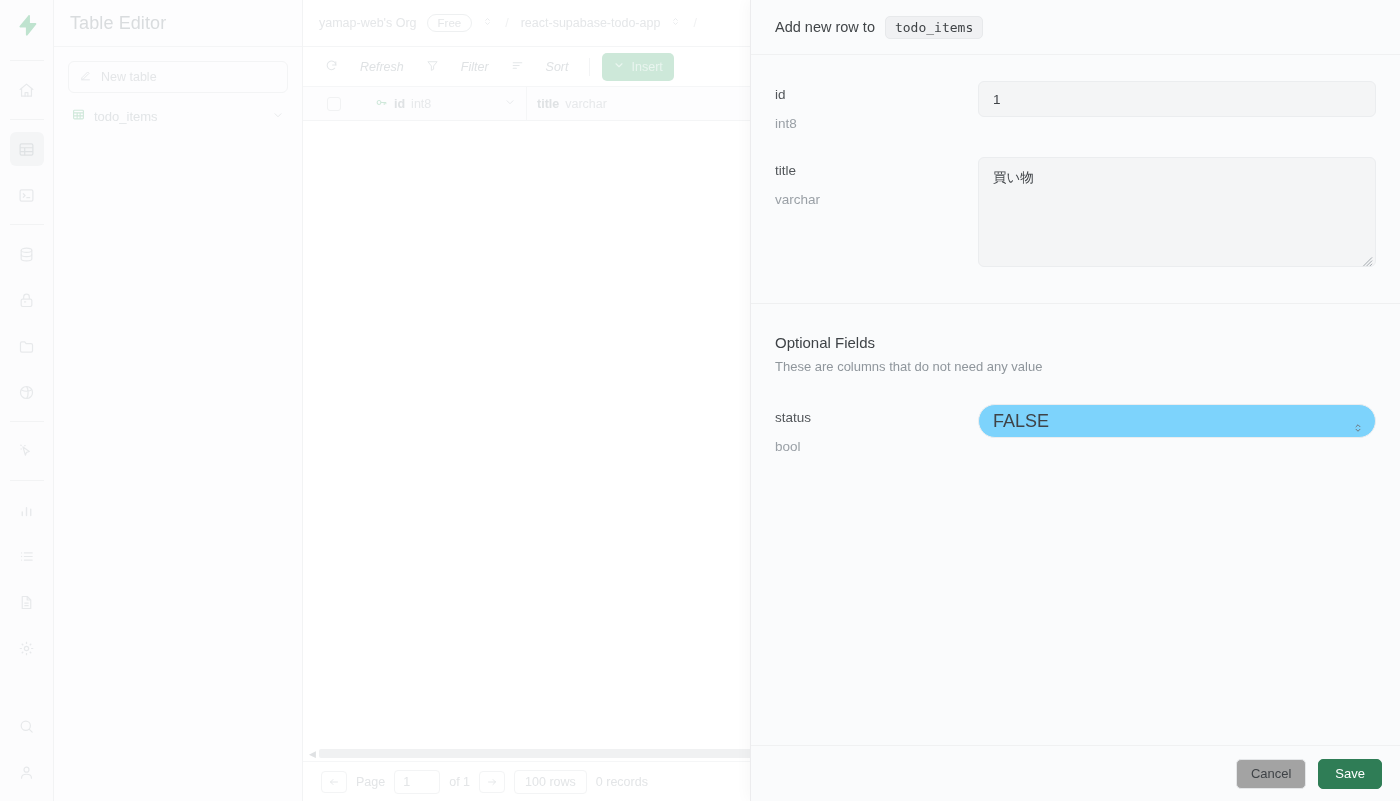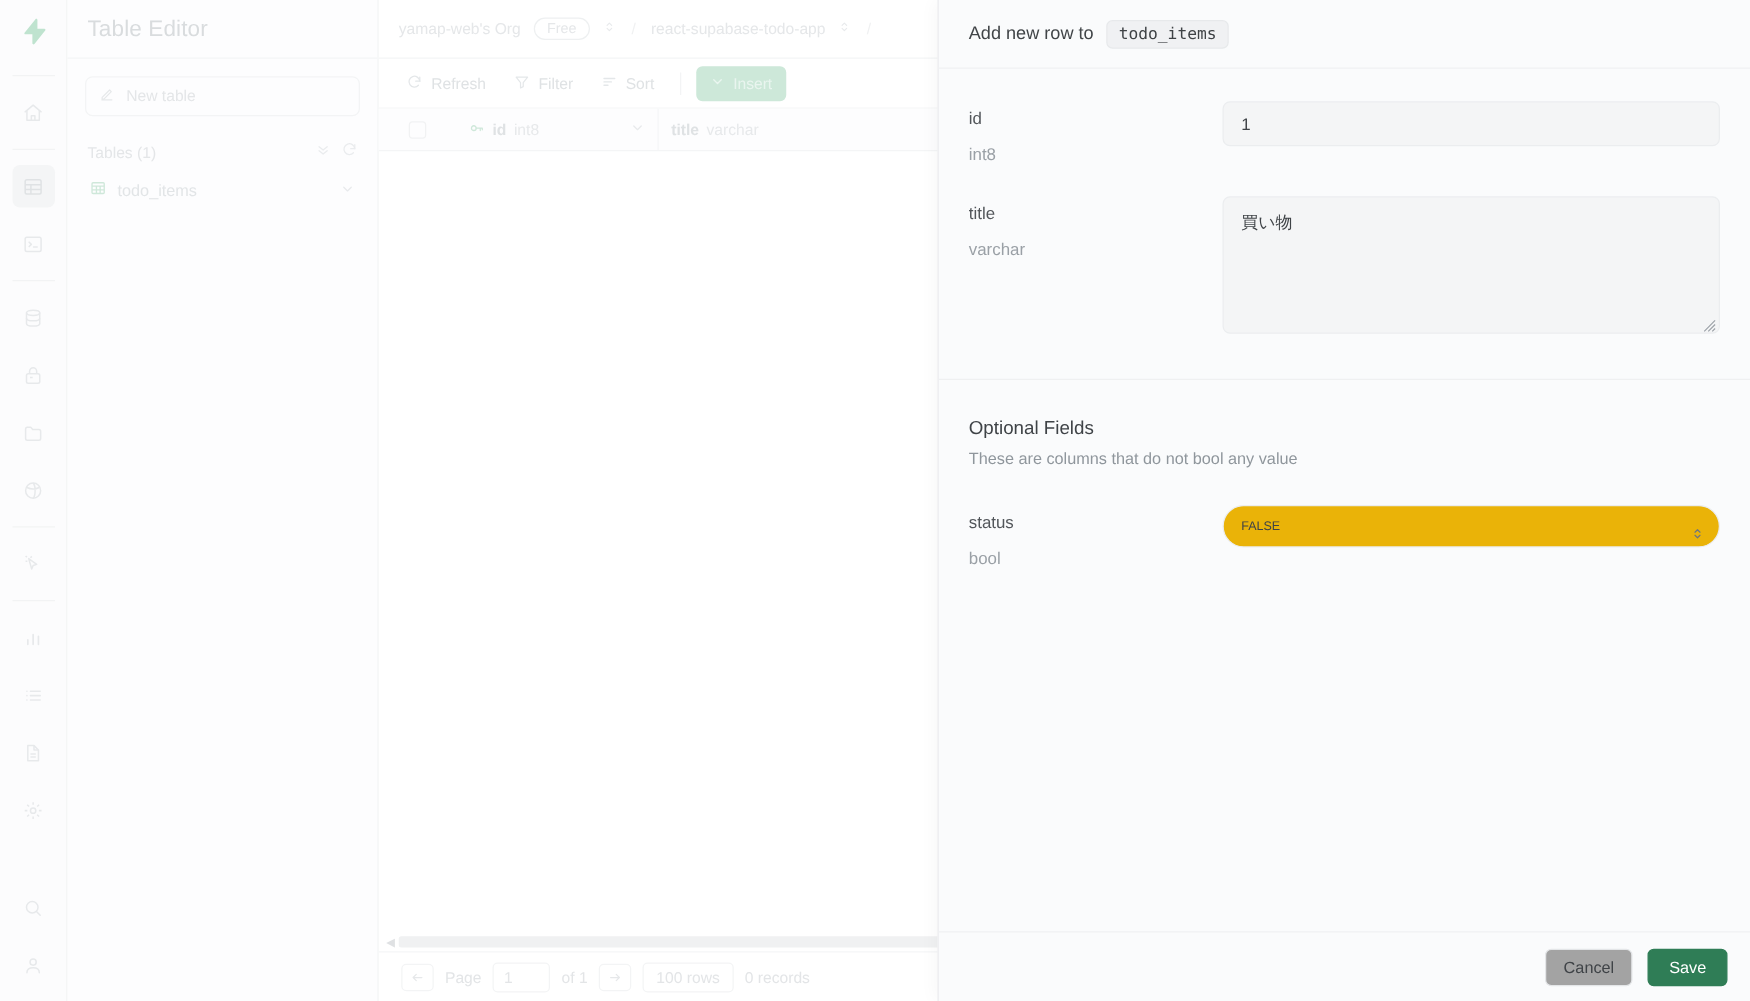--- a/index.html
+++ b/index.html
@@ -74,22 +74,22 @@
   .badge-free {
     border: 1px solid #eef0f1; border-radius: 11px; padding: 2px 10px;
     font-size: 11.5px; color: #e5e7e9;
   }
   .crumb-sep { color: #f0f1f2; padding: 0 2px; }
   .toolbar {
     height: 40px; display: flex; align-items: center; padding: 0 14px; gap: 6px;
     border-bottom: 1px solid #f5f6f7;
   }
   .tb-btn {
-    display: flex; align-items: center; gap: 7px; height: 26px; padding: 0 8px;
-    font-size: 12.5px; color: #dfe2e4; border-radius: 5px;
+    display: flex; align-items: center; gap: 22px; height: 26px; padding: 0 8px;
+    font-size: 12.5px; color: #dfe2e4; border-radius: 5px; font-style: italic;
   }
   .tb-div { width: 1px; height: 18px; background: #f3f4f5; margin: 0 6px; }
   .insert-btn {
     display: flex; align-items: center; gap: 7px; height: 28px; padding: 0 11px;
     background: #cde8d9; color: #e9f5ef; border-radius: 5px; font-size: 12.5px;
     font-weight: 500;
   }
   .tb-right { margin-left: auto; display: flex; align-items: center; gap: 12px; }
 
   .gridhead {
@@ -173,23 +173,23 @@
     font-family: "Liberation Sans", sans-serif; resize: none;
     line-height: 1.5; display: block;
   }
   .ta-wrap { position: relative; }
   .ta-grip {
     position: absolute; right: 3px; bottom: 3px; width: 11px; height: 11px;
     pointer-events: none;
   }
   .select-wrap { position: relative; }
   .select-box {
-    width: 100%; height: 34px; background: #eab308;
+    width: 100%; height: 34px; background: #7dd3fc;
     border: 1px solid #ebedef; border-radius: 17px;
-    padding: 0 14px; font-size: 10px; color: #3f4347;
+    padding: 0 14px; font-size: 18px; color: #3f4347;
     display: flex; align-items: center;
   }
   .select-icon { position: absolute; right: 12px; top: 50%; transform: translateY(-50%); }
 
   .divider { height: 1px; background: #eff0f1; margin-top: 36px; }
   .optional { padding: 30px 24px 0 24px; }
   .optional-title { font-size: 15px; color: #3f4347; margin-bottom: 8px; }
   .optional-sub { font-size: 13px; color: #8f969c; }
 
   .panel-foot {
@@ -323,34 +323,20 @@
       </div>
       <div class="lpanel-body">
         <div class="newtable-btn">
           <span>
             <svg width="13" height="13" viewBox="0 0 24 24" fill="none" stroke="#e6e8ea" stroke-width="1.8" stroke-linejoin="round">
                 <path d="M4 20h16"></path>
                 <path d="M5 16.5 16 5.5l2.5 2.5L7.5 19H5z"></path>
               </svg>
           </span>
           <span>New table</span>
-        </div>
-        <div class="tables-head">
-          <span class="label">Tables (1)</span>
-          <span>
-            <svg width="13" height="13" viewBox="0 0 24 24" fill="none" stroke="#eaecee" stroke-width="1.9" stroke-linecap="round" stroke-linejoin="round">
-                <path d="M6 8l6 5 6-5M6 14l6 5 6-5"></path>
-              </svg>
-          </span>
-          <span>
-            <svg width="13" height="13" viewBox="0 0 24 24" fill="none" stroke="#eaecee" stroke-width="1.9" stroke-linecap="round">
-                <path d="M20 11a8 8 0 1 0-2 6"></path>
-                <path d="M20 5v6h-6"></path>
-              </svg>
-          </span>
         </div>
         <div class="table-item">
           <span>
             <svg width="13" height="13" viewBox="0 0 24 24" fill="none" stroke="#cfe8da" stroke-width="2">
                 <rect x="3" y="4" width="18" height="16" rx="1.5"></rect>
                 <path d="M3 9h18M3 14.5h18M9.5 9v11M15 9v11"></path>
               </svg>
           </span>
           <span>todo_items</span>
           <span class="chev">
@@ -517,21 +503,21 @@
                 <path d="M11 5 5 11M11 8.5 8.5 11M11 1.5 1.5 11"></path>
               </svg>
           </span>
         </div>
       </div>
 
       <div class="divider"></div>
 
       <div class="optional">
         <div class="optional-title">Optional Fields</div>
-        <div class="optional-sub">These are columns that do not bool any value</div>
+        <div class="optional-sub">These are columns that do not need any value</div>
       </div>
 
       <div class="field-row" style="margin-top:30px">
         <div class="field-labels">
           <div class="field-name">status</div>
           <div class="field-type">bool</div>
         </div>
         <div class="field-control select-wrap">
           <div class="select-box">FALSE</div>
           <span class="select-icon">

